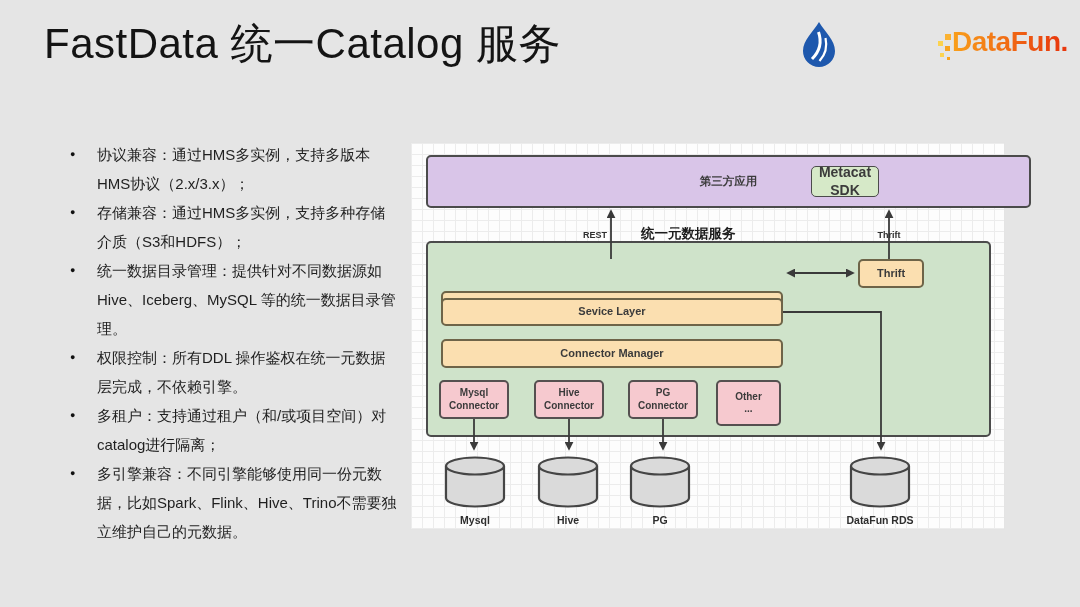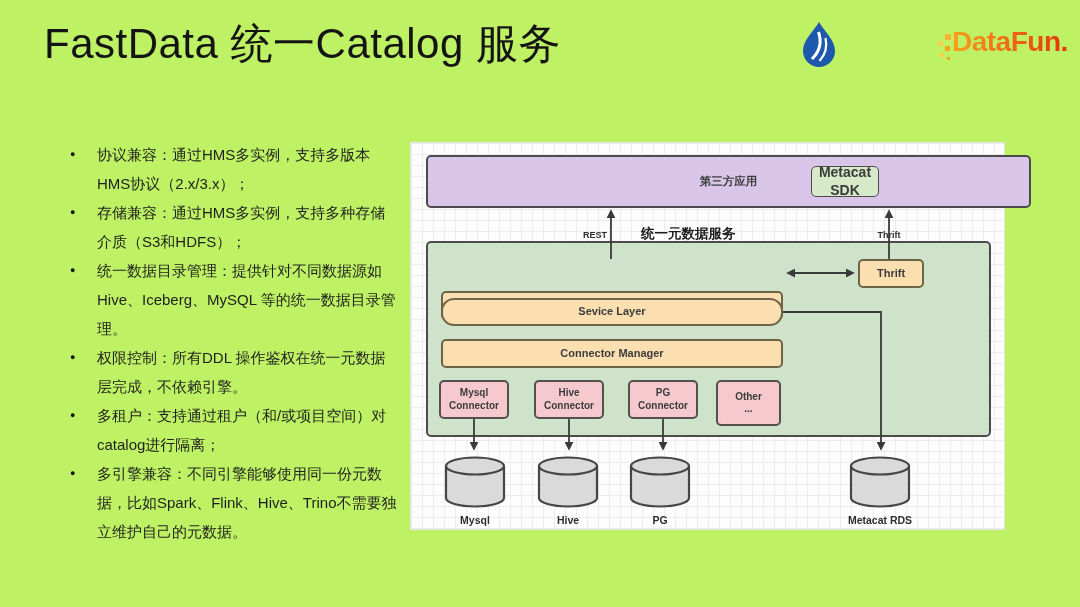--- a/index.html
+++ b/index.html
@@ -1,17 +1,17 @@
 <!DOCTYPE html>
 <html style="--box-purple: #d9c5e8; --box-green: #cfe3ca; --box-orange: #fbdfb0; --box-pink: #f6c9cf; --box-sdk-green: #d6e9c8; --cylinder-gray: #dadada; --line-dark: #3a3a3a; --deepexi-blue: #2160b4; --datafun-orange: #f9a01b; --datafun-red: #e8380d;"><head>
 <meta charset="utf-8">
 <style>
   html,body { margin:0; padding:0; background:#ffffff; }
   .slide {
-    position:relative; width:1080px; height:607px; background:#bef264;
+    position:relative; width:1080px; height:607px; background:#e5e5e5;
     font-family:"Liberation Sans","DejaVu Sans",sans-serif; overflow:hidden;
   }
 
   
   .title {
     position:absolute; left:44px; top:16px; margin:0;
     font-size:42px; font-weight:400; color:#141414; letter-spacing:0.5px;
     font-family:"Liberation Sans","DejaVu Sans",sans-serif;
   }
 
@@ -72,21 +72,21 @@
   .box-green   { background:var(--box-green,#cfe3ca); }
   .box-orange  { background:var(--box-orange,#fbdfb0); border-color:#6e6448; }
   .box-pink    { background:var(--box-pink,#f6c9cf); border-color:#555050; }
   .box-sdk     { background:var(--box-sdk-green,#d6e9c8); }
 
   .third-party    { left:15px;  top:12px;  width:605px; height:53px; font-size:11.5px; }
   .metacat-sdk    { left:400px; top:23px;  width:68px;  height:31px; font-size:14px; border-width:1.8px; }
   .service-group  { left:15px;  top:98px;  width:565px; height:196px; }
   .api-controller { left:30px;  top:116px; width:342px; height:29px; font-size:11px;margin-top:32px; }
   .thrift-box     { left:447px; top:116px; width:66px;  height:29px; font-size:11px; }
-  .service-layer  { left:30px;  top:155px; width:342px; height:28px; font-size:11px;border-radius:13px; }
+  .service-layer  { left:30px;  top:155px; width:342px; height:28px; font-size:11px; }
   .conn-manager   { left:30px;  top:196px; width:342px; height:29px; font-size:11px; }
   .conn-mysql { left:28px;  top:237px; width:70px; height:39px; font-size:10px; }
   .conn-hive  { left:123px; top:237px; width:70px; height:39px; font-size:10px; }
   .conn-pg    { left:217px; top:237px; width:70px; height:39px; font-size:10px; }
   .conn-other { left:305px; top:237px; width:65px; height:46px; font-size:10px; }
 
   .gap-label { position:absolute; font-weight:bold; color:#2e2e2e; z-index:6; }
   .rest-label    { left:150px; top:87px; width:46px; font-size:9px; text-align:right; }
   .thrift-label  { left:453px; top:87px; width:50px; font-size:9px; text-align:center; }
   .service-title { left:230px; top:82px; width:120px; font-size:13.5px; text-align:left; color:#1c1c1c; }
@@ -199,21 +199,21 @@
         <ellipse cx="32" cy="11" rx="29" ry="8.5"></ellipse>
     </svg>
     <svg class="cyl cyl-metacat" viewBox="0 0 64 54">
       <path d="M3 11 L3 43 A29 8.5 0 0 0 61 43 L61 11"></path>
         <ellipse cx="32" cy="11" rx="29" ry="8.5"></ellipse>
     </svg>
 
     <div class="db-label dbl-mysql">Mysql</div>
     <div class="db-label dbl-hive">Hive</div>
     <div class="db-label dbl-pg">PG</div>
-    <div class="db-label dbl-metacat">Metacat RDS</div>
+    <div class="db-label dbl-metacat">DataFun RDS</div>
 
     <svg class="arrows" viewBox="0 0 595 388">
       <defs>
         <marker id="ah" viewBox="0 0 10 10" refX="8" refY="5" markerWidth="9" markerHeight="9" orient="auto-start-reverse" markerUnits="userSpaceOnUse">
           <path d="M0 0 L10 5 L0 10 Z" fill="#3a3a3a"></path>
         </marker>
       </defs>
       <path class="l" d="M200 116 V68" marker-end="url(#ah)"></path>
       <path class="l" d="M478 116 V68" marker-end="url(#ah)"></path>
       <path class="l" d="M377 130 H442" marker-start="url(#ah)" marker-end="url(#ah)"></path>

